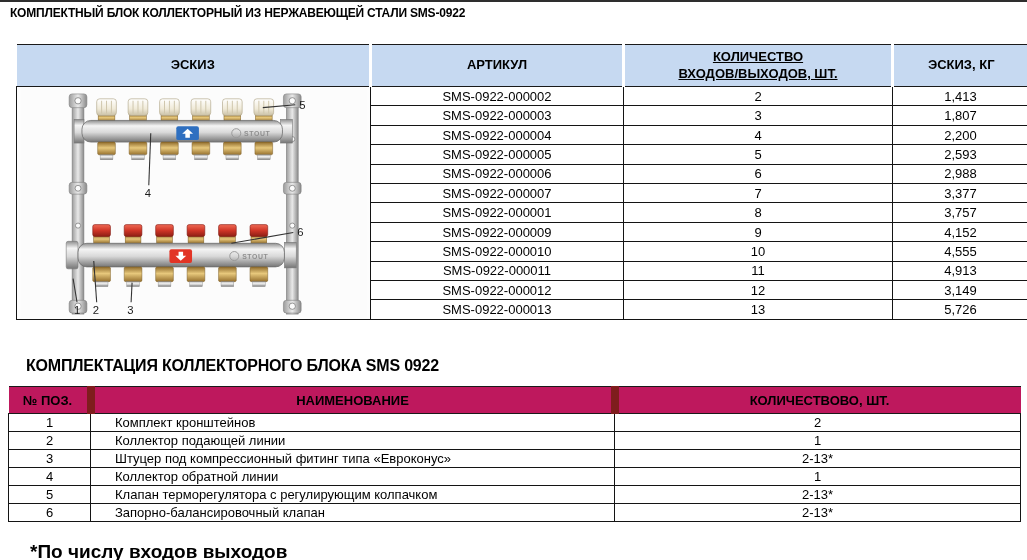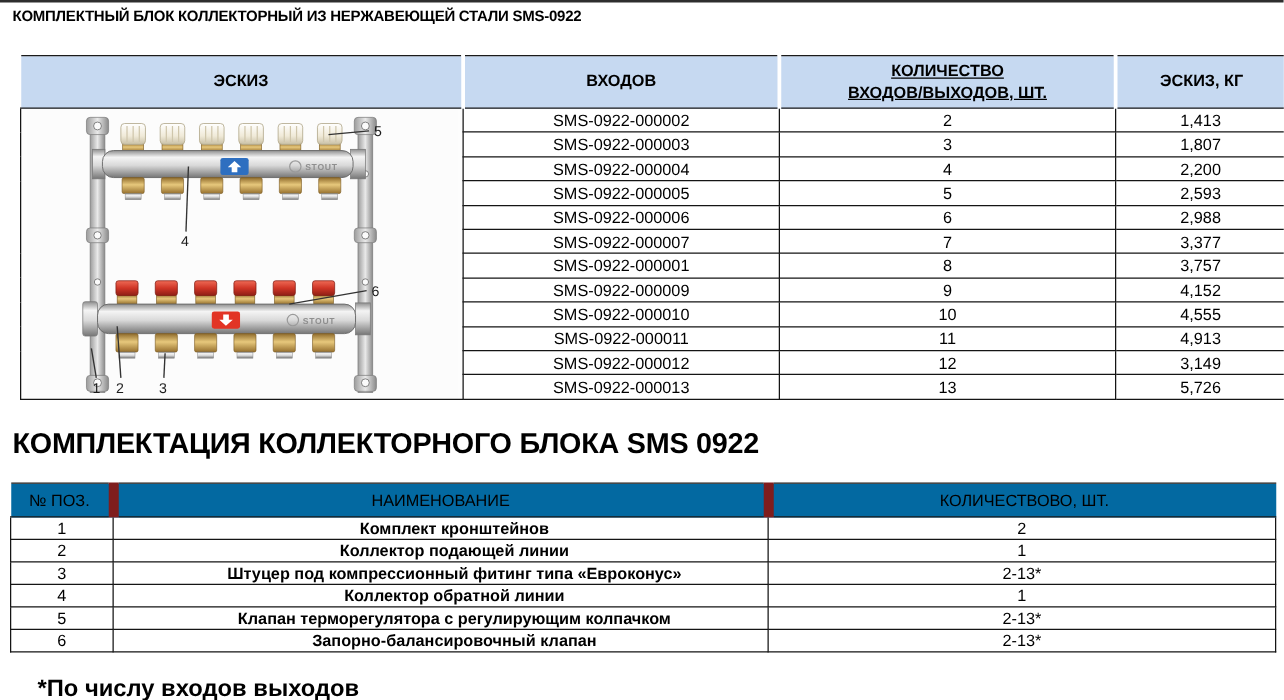--- a/index.html
+++ b/index.html
@@ -10,22 +10,22 @@
     font-family:"Liberation Sans", sans-serif;
     overflow:hidden;
   }
   .topline { position:absolute; top:0; left:0; width:1027px; height:2px; background:#2e2e2e; }
 
   h1.page-title {
     position:absolute; top:6px; left:10px; margin:0;
     font-size:12px; font-weight:bold; letter-spacing:-0.2px; white-space:nowrap;
   }
   h2.section-title {
-    position:absolute; top:341px; left:10px; margin:0;
-    font-size:23px; font-weight:bold; letter-spacing:-0.2px; white-space:nowrap;
+    position:absolute; top:341px; left:10px; margin:16px;
+    font-size:16px; font-weight:bold; letter-spacing:-0.2px; white-space:nowrap;
   }
 
   table { border-collapse:collapse; table-layout:fixed; }
 
   
   .t1 { position:absolute; left:16px; top:44px; width:1012px; }
   .t1 th {
     background:#c6d9f1; font-size:13px; font-weight:bold;
     height:42px; padding:0 4px; text-align:center; vertical-align:middle;
     border-top:1.5px solid #1a1a1a; border-bottom:1.5px solid #1a1a1a;
@@ -35,30 +35,30 @@
   .t1 td {
     border:1.5px solid #141414; font-size:13px; text-align:center;
     height:18px; padding:0 2px; vertical-align:middle;
   }
   .t1 td.sketch-cell { background:#fdfdfd; padding:1px; }
   .t1 .hdr-line { display:block;text-decoration:underline; }
 
   
   .t2 { position:absolute; left:8px; top:386px; width:1012px; }
   .t2 th {
-    background:#0369a1; font-size:13px; font-weight:normal;
+    background:#be185d; font-size:13px; font-weight:bold;
     height:27px; padding:0 4px; text-align:center; vertical-align:middle;
     border-top:1.5px solid #1a1a1a; border-bottom:1.5px solid #1a1a1a;
   }
   .t2 th + th { border-left:8px solid #7f1d1d; }
   .t2 td {
     border:1.5px solid #141414; font-size:13px; text-align:center;
     height:18px; padding:0 2px; vertical-align:middle;
   }
-  .t2 td.name-cell { text-align:center; padding-left:24px;font-weight:bold; }
+  .t2 td.name-cell { text-align:left; padding-left:24px; }
 
   .footnote {
     position:absolute; left:30px; top:541px;
     font-size:19px; font-weight:bold;
   }
 
   svg { display:block; margin:0 auto; }
   .callout-text { font-family:"Liberation Sans", sans-serif; font-size:11.5px; fill:#1c1c1c; }
   .brand-text { font-family:"Liberation Sans", sans-serif; font-size:7px; font-weight:bold; fill:#8f8f8f; letter-spacing:0.6px; }
 </style>
@@ -72,21 +72,21 @@
 <table class="t1">
   <colgroup>
     <col style="width:354px">
       <col style="width:253px">
       <col style="width:269px">
       <col style="width:136px">
   </colgroup>
   <thead>
     <tr>
       <th>ЭСКИЗ</th>
-      <th>ВХОДОВ</th>
+      <th>АРТИКУЛ</th>
       <th>
         <span class="hdr-line">КОЛИЧЕСТВО</span>
         <span class="hdr-line">ВХОДОВ/ВЫХОДОВ, ШТ.</span>
       </th>
       <th>ЭСКИЗ, КГ</th>
     </tr>
   </thead>
   <tbody>
     <tr>
       <td class="sketch-cell" rowspan="12">

